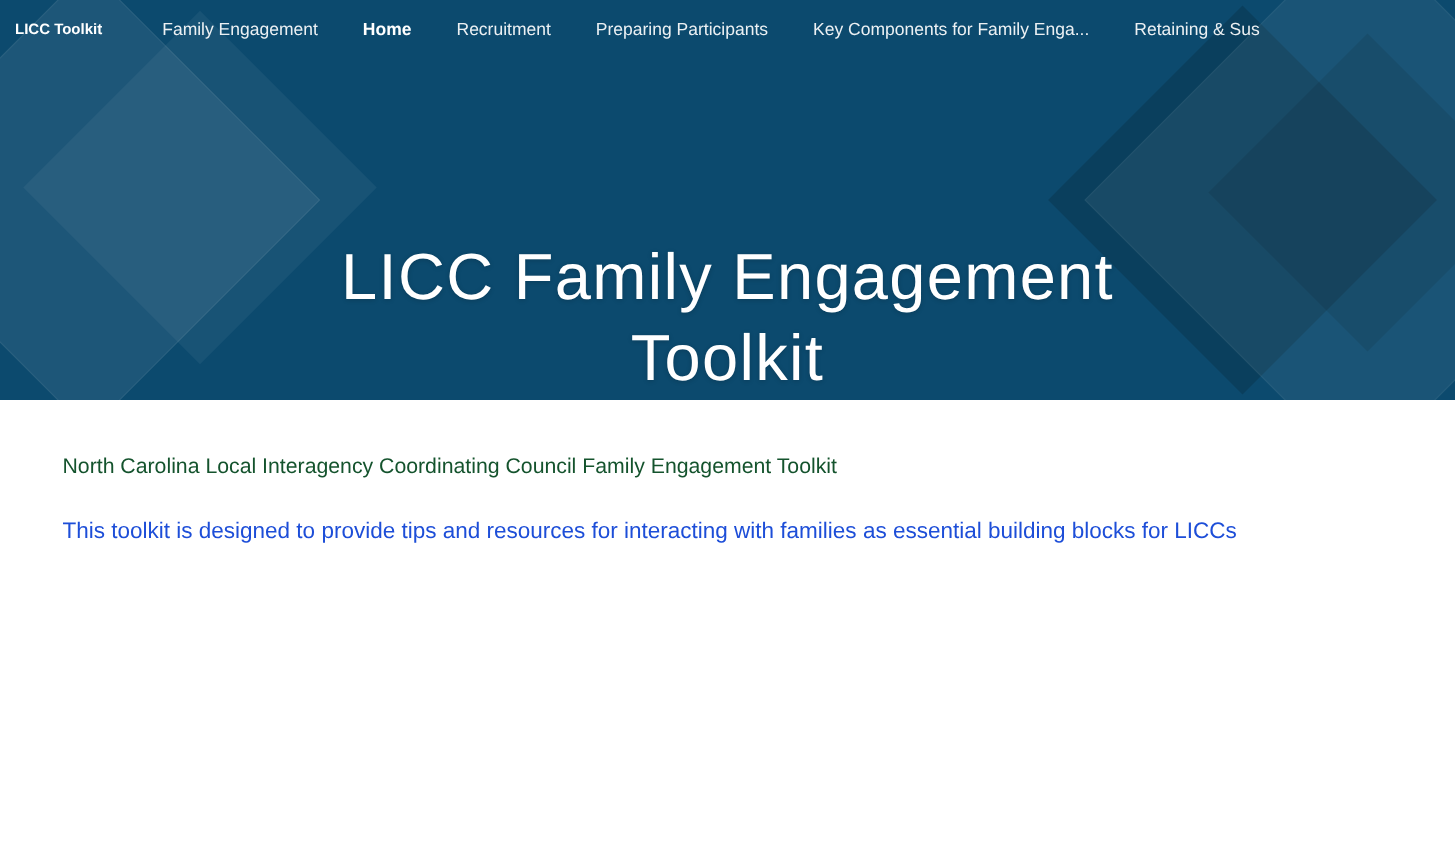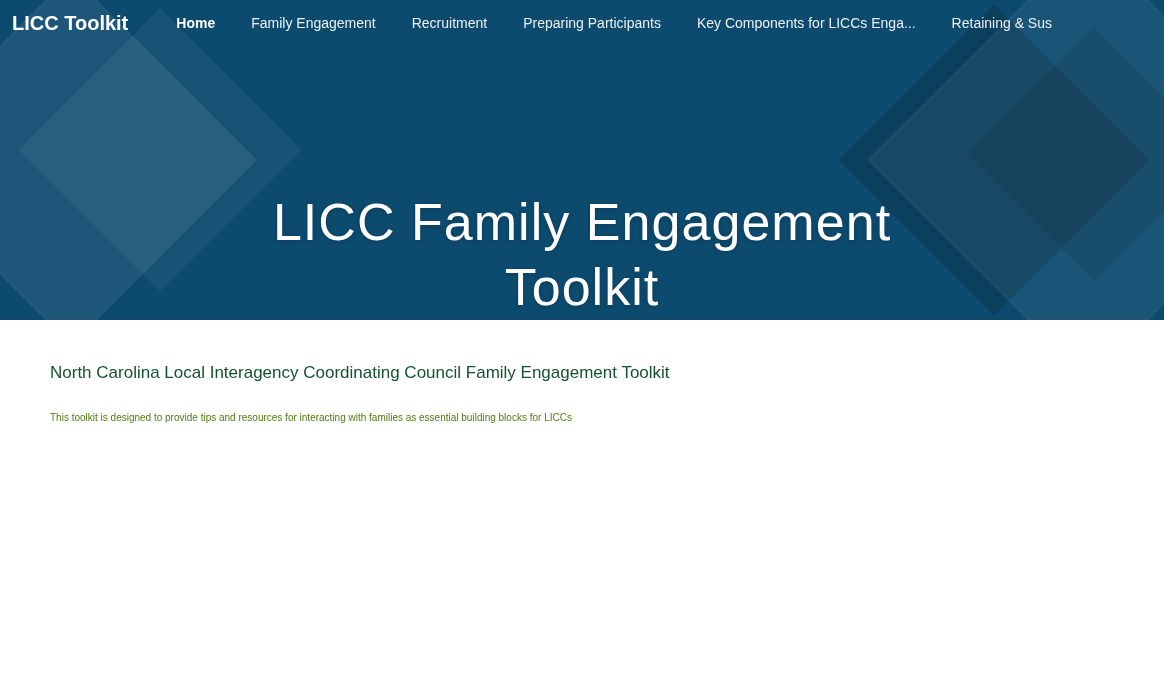--- a/index.html
+++ b/index.html
@@ -25,21 +25,21 @@
       z-index: 10;
       display: flex;
       align-items: center;
       height: 46px;
       padding: 0 12px;
       background: transparent;
     }
 
     .nav-brand {
       color: #fff;
-      font-size: 20px;
+      font-size: 12px;
       font-weight: 600;
       white-space: nowrap;
       margin-right: 30px;
     }
 
     .nav-links {
       display: flex;
       align-items: center;
       gap: 0;
       list-style: none;
@@ -150,45 +150,45 @@
       display: block;
       color: #14532d;
       font-size: 17px;
       font-weight: 400;
       text-decoration: none;
       margin-bottom: 24px;
       line-height: 1.5;
     }
 
     .content-description {
-      color: #4d7c0f;
-      font-size: 10px;
+      color: #1d4ed8;
+      font-size: 18px;
       line-height: 1.6;
     }
   </style>
 </head>
 <body>
 
 <nav>
   <span class="nav-brand">LICC Toolkit</span>
   <ul class="nav-links">
     <li>
+      <a href="#">Family Engagement</a>
+    </li>
+    <li>
       <a href="#" class="active">Home</a>
     </li>
     <li>
-      <a href="#">Family Engagement</a>
-    </li>
-    <li>
       <a href="#">Recruitment</a>
     </li>
     <li>
       <a href="#">Preparing Participants</a>
     </li>
     <li>
-      <a href="#">Key Components for LICCs Enga...</a>
+      <a href="#">Key Components for Family Enga...</a>
     </li>
     <li>
       <a href="#">Retaining &amp; Sus</a>
     </li>
   </ul>
 </nav>
 
 <div class="hero">
   <div class="hero-diamond-left"></div>
   <div class="hero-diamond-right"></div>

